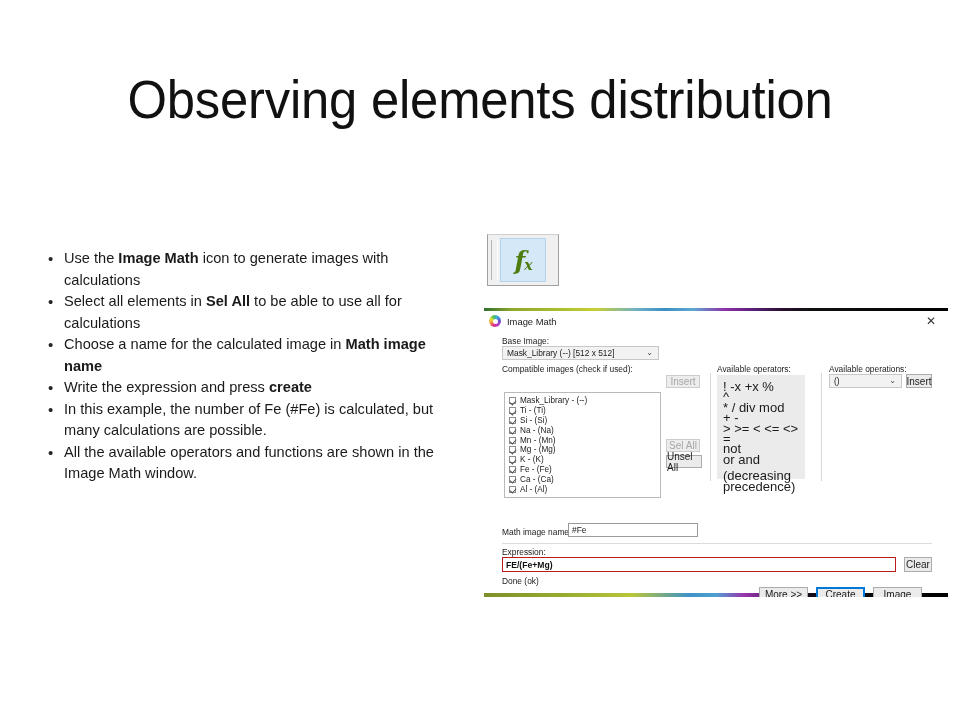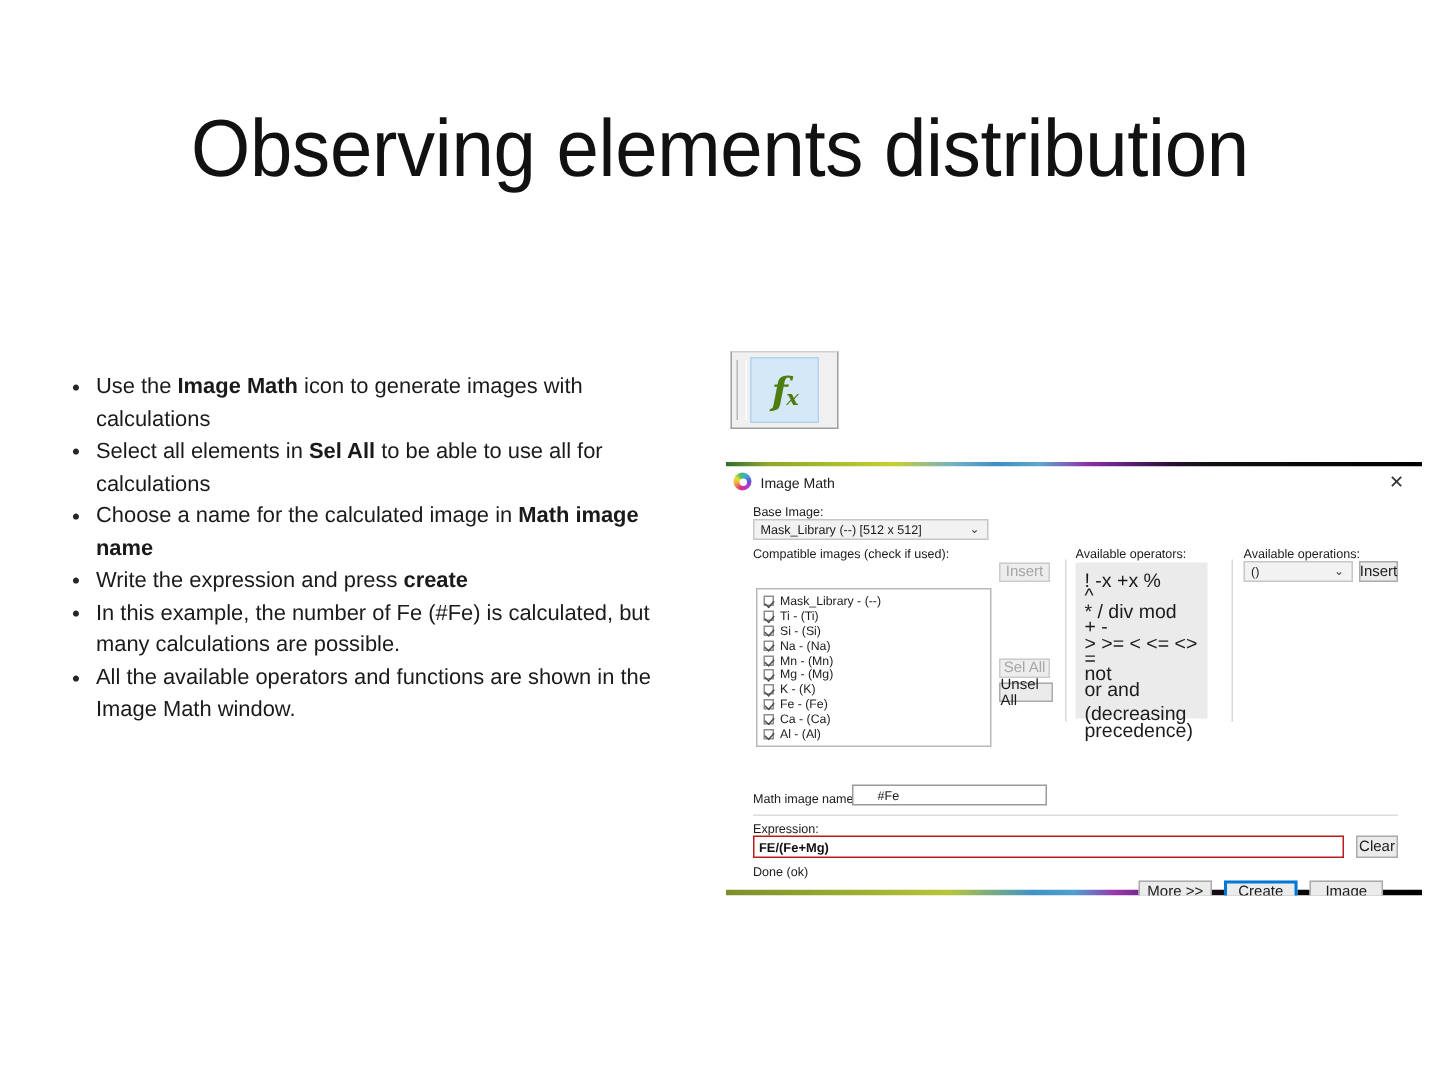--- a/index.html
+++ b/index.html
@@ -267,21 +267,21 @@
     color: #1b1b1b;
   }
 
   
   .mname-label { position: absolute; left: 18px; top: 196px; }
   .mname-input {
     position: absolute; left: 84px; top: 192px;
     width: 130px; height: 14px;
     background: #ffffff;
     border: 1px solid #9a9a9a;
-    padding: 0 16px;
+    padding: 0 3px;
     font-size: 8.4px;
     display: flex; align-items: center;
     color: #1b1b1b;
   }
 
   .hr {
     position: absolute; left: 18px; top: 212px;
     width: 430px; height: 1px; background: #dcdcdc;
   }
 

